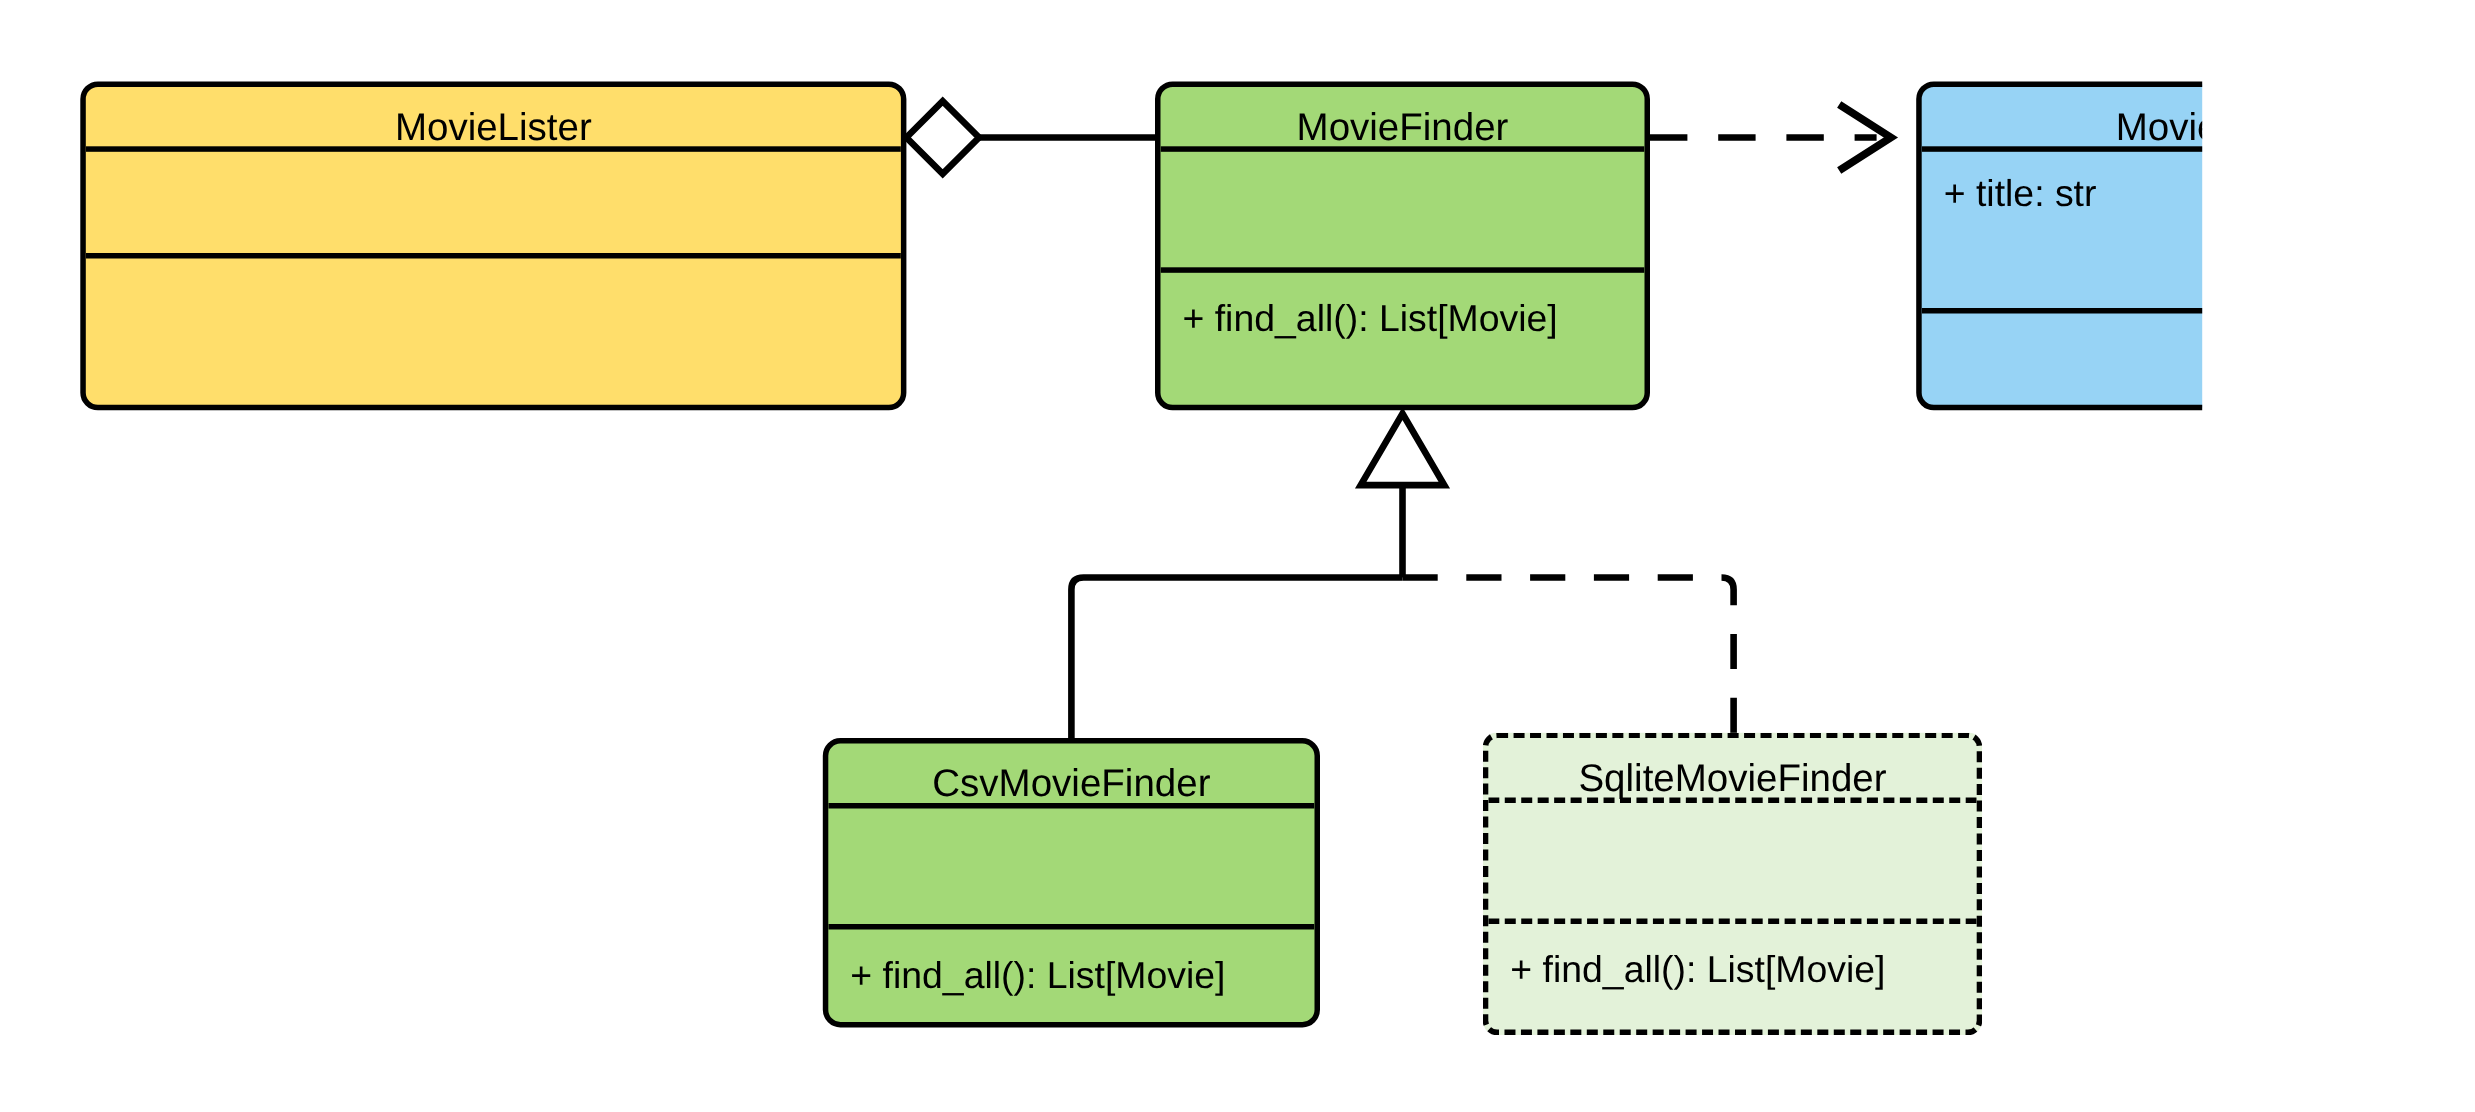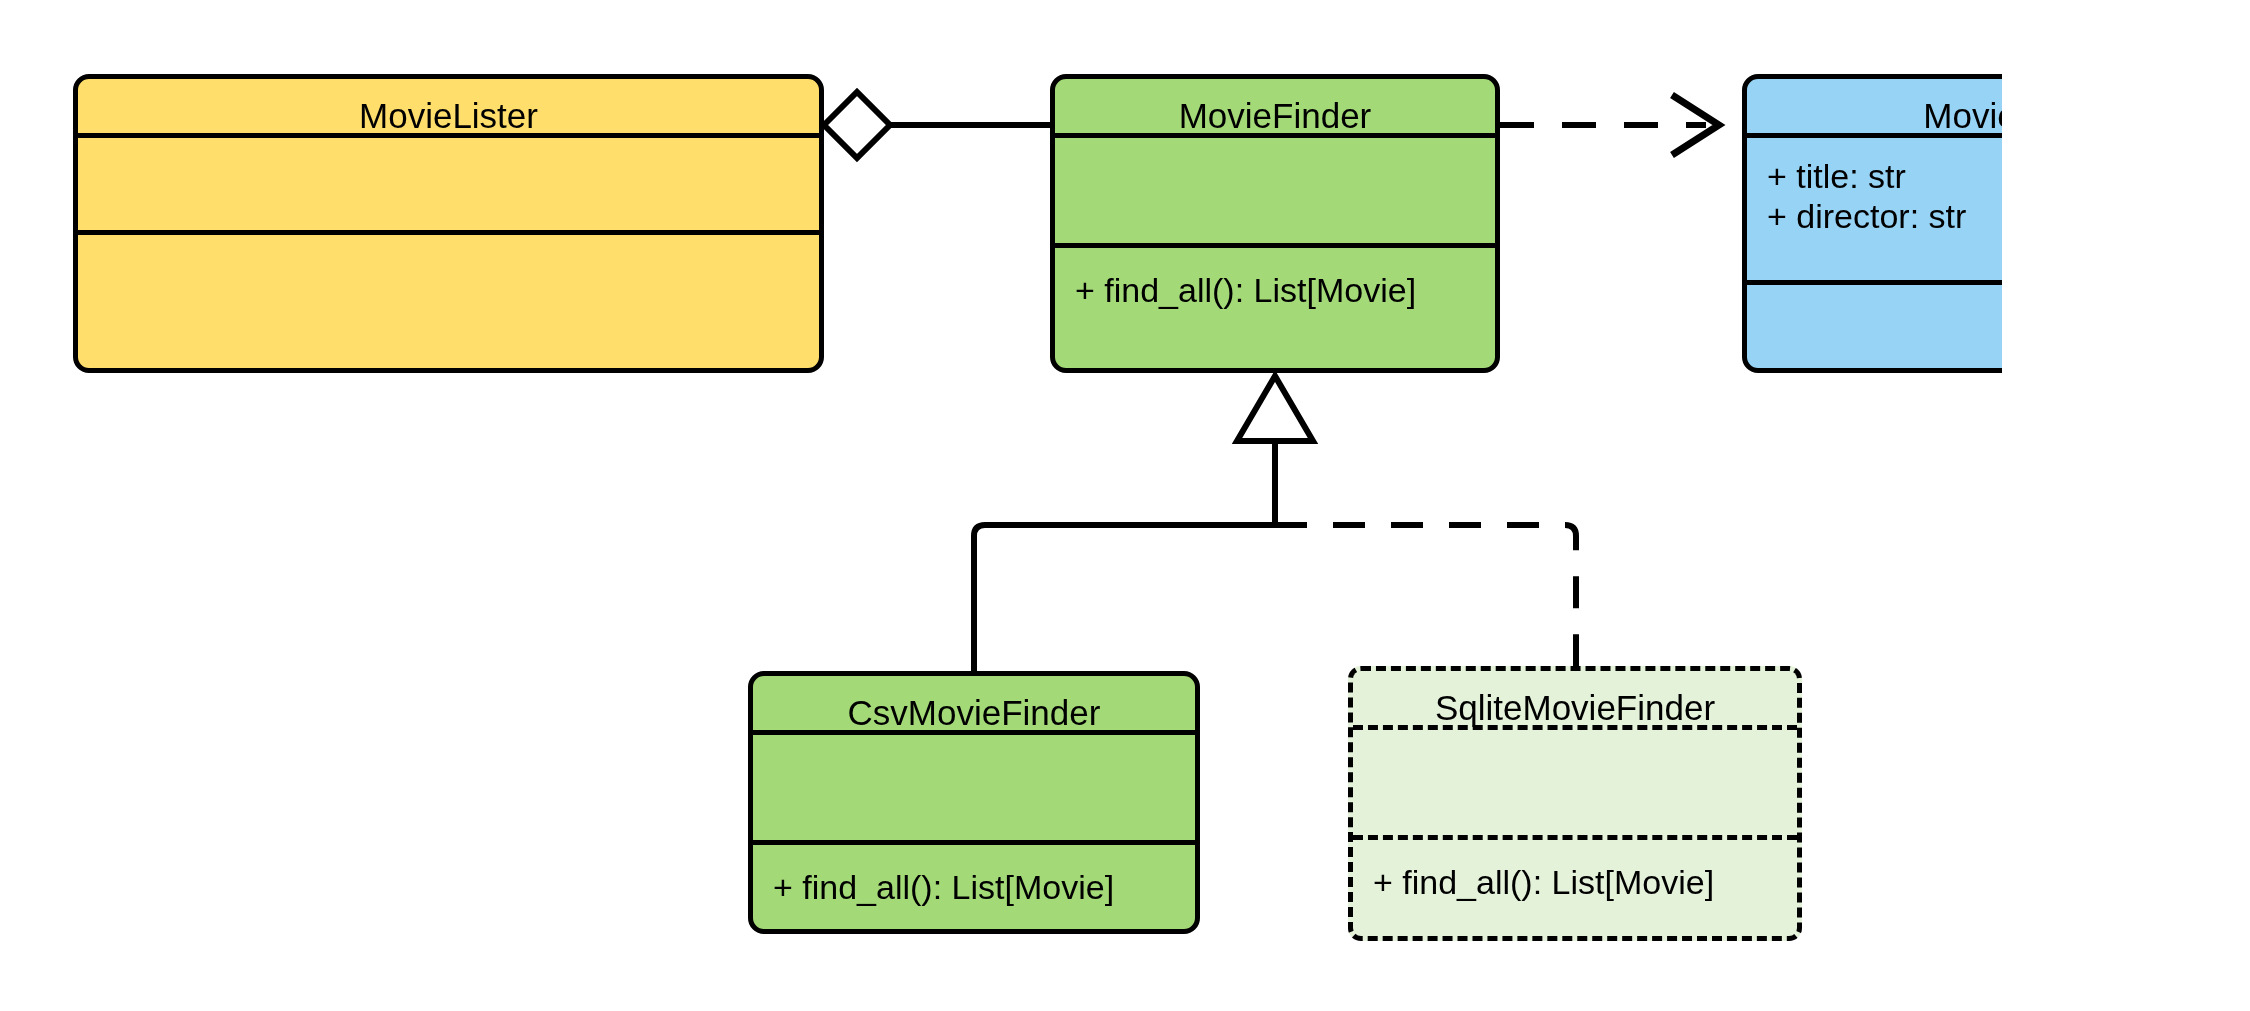--- a/index.html
+++ b/index.html
@@ -115,21 +115,20 @@
     <div class="cls-compartment" style="padding-top:22px;">
       <div class="cls-line">+ find_all(): List[Movie]</div>
     </div>
   </div>
 
   <div class="uml-class" id="box-movie" style="left:1722px; top:74px; width:456px; height:299px; background:#97d3f5;margin-left:20px;">
     <div class="cls-name">Movie</div>
     <div class="cls-sep"></div>
     <div class="cls-compartment attrs" style="height:142px; flex:0 0 142px;">
       <div class="cls-line">+ title: str</div>
-      <div class="cls-line">+ director: str</div>
     </div>
     <div class="cls-sep"></div>
     <div class="cls-compartment"></div>
   </div>
 
   <div class="uml-class" id="box-csv-movie-finder" style="left:748px; top:671px; width:452px; height:263px; background:#a3d977;">
     <div class="cls-name">CsvMovieFinder</div>
     <div class="cls-sep"></div>
     <div class="cls-compartment attrs" style="height:105px; flex:0 0 105px;"></div>
     <div class="cls-sep"></div>

